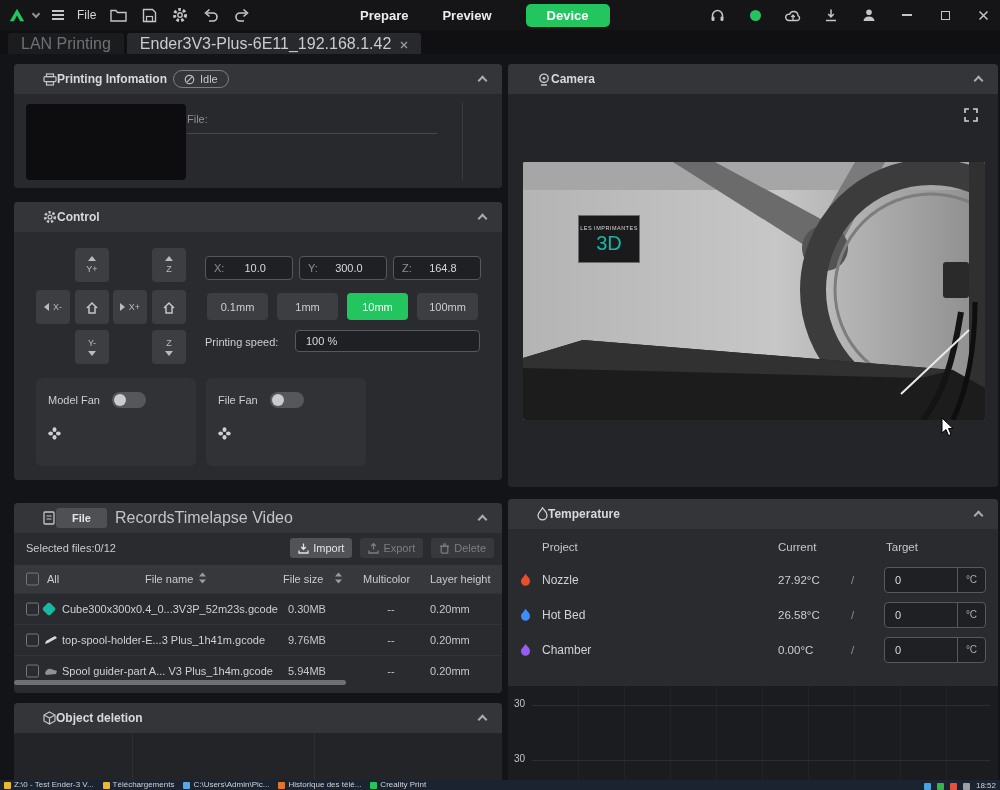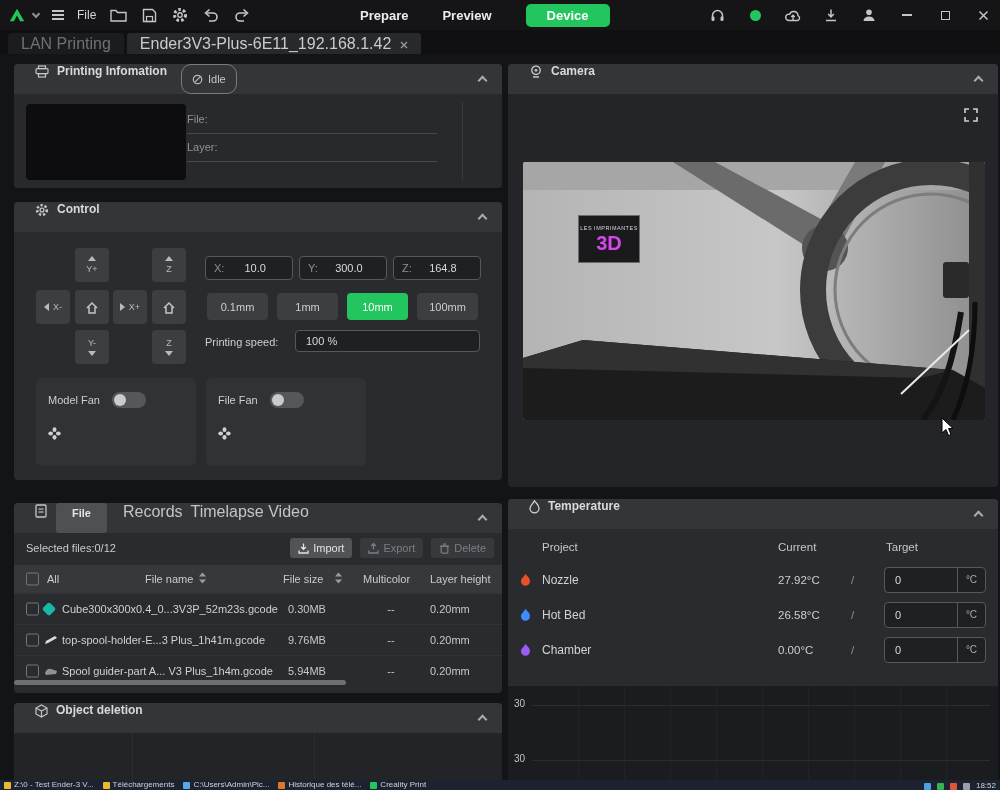--- a/index.html
+++ b/index.html
@@ -21,21 +21,21 @@
   .win-min{width:10px;height:2px;background:#c4c5c8}
   .win-max{width:9px;height:9px;border:1.5px solid #c4c5c8}
 
   
   .doctabs{position:absolute;top:30px;left:0;right:0;height:24px;background:#101013;display:flex;align-items:flex-end;padding-left:8px;gap:3px}
   .dtab{height:21px;display:flex;align-items:center;padding:0 13px;font-size:16px;background:#1b1c1e;color:#6f7175;border-radius:3px 3px 0 0;white-space:nowrap}
   .dtab.active{background:#28292c;color:#c9cbce;gap:9px}
 
   
   .panel{position:absolute;background:#2a2b2e;border-radius:4px;overflow:hidden}
-  .phead{height:30px;background:#333539;display:flex;gap:8px;padding:0 20px;font-size:12px;font-weight:bold;color:#d8d9db;position:relative}
+  .phead{height:30px;background:#333539;display:flex;align-items:center;padding:0 28px;font-size:12px;font-weight:bold;color:#d8d9db;position:relative}
   .pbody{position:absolute;top:30px;left:0;right:0;bottom:0}
   .chev-up{position:absolute;right:16px;top:13px;width:7px;height:7px;border-left:2px solid #a9abae;border-top:2px solid #a9abae;transform:rotate(45deg)}
 
   
   .tri{width:0;height:0;display:inline-block}
   .tri.up{border-left:4px solid transparent;border-right:4px solid transparent;border-bottom:5px solid #b9bbbe}
   .tri.down{border-left:4px solid transparent;border-right:4px solid transparent;border-top:5px solid #b9bbbe}
   .tri.left{border-top:4px solid transparent;border-bottom:4px solid transparent;border-right:5px solid #b9bbbe}
   .tri.right{border-top:4px solid transparent;border-bottom:4px solid transparent;border-left:5px solid #b9bbbe}
 
@@ -90,21 +90,21 @@
   .ticon{position:absolute;left:12px;top:50%;transform:translateY(-50%);display:inline-flex}
   .chart{position:absolute;left:0;right:0;top:156px;bottom:0;background:#1b1c1f;border-top:1px solid #2c2d30}
   .ylab{position:absolute;left:6px;font-size:10px;color:#c3c4c7}
   .gridh{position:absolute;left:24px;right:8px;height:1px;background:#2c2d30}
   .gridv{position:absolute;top:0;bottom:0;width:1px;background:#222327}
 
   
   .camimg{position:absolute;left:15px;top:68px;width:462px;height:258px;overflow:hidden;border-radius:2px}
   .sign{position:absolute;left:55px;top:53px;width:62px;height:48px;background:#1a1a1c;border:1px solid rgba(230,230,230,.4);display:flex;flex-direction:column;align-items:center;justify-content:center;gap:2px}
   .sign-top{font-size:5.5px;letter-spacing:.5px;color:#d8d8d8;white-space:nowrap}
-  .sign-big{font-size:20px;font-weight:bold;color:#d946ef;line-height:20px}
+  .sign-big{font-size:20px;font-weight:normal;color:#14b8a6;line-height:20px}
 
   
   .taskbar{position:absolute;left:0;right:0;bottom:0;height:10px;background:#1c2330;display:flex;align-items:center;gap:9px;padding:0 4px;overflow:hidden}
   .titem{display:flex;align-items:center;gap:3px;font-size:8px;color:#cfd1d4;white-space:nowrap;line-height:10px}
   .tico{width:7px;height:7px;border-radius:1px;flex:none}
   .tb-time{margin-left:auto;font-size:8px;color:#cfd1d4;display:flex;align-items:flex-end;gap:6px}
 </style>
 </head>
 <body>
 
@@ -235,24 +235,20 @@
             <line x1="2.8" y1="9.2" x2="9.2" y2="2.8" stroke="#b9bbbe" stroke-width="1.3"></line>
           </svg>
         <span>Idle</span>
       </span>
       <span class="chev-up"></span>
     </div>
     <div class="pbody" style="background:#28292c">
       <div style="position:absolute;left:12px;top:10px;width:160px;height:76px;background:#0d0d0f;border-radius:4px"></div>
       <div style="position:absolute;left:173px;top:19px;width:250px">
         <div class="flabel">File:</div>
-        <div class="fline"></div>
-      </div>
-      <div style="position:absolute;left:173px;top:47px;width:250px">
-        <div class="flabel">Layer:</div>
         <div class="fline"></div>
       </div>
       <div style="position:absolute;left:448px;top:8px;bottom:8px;width:1px;background:#3a3b3f"></div>
     </div>
   </div>
 
   <div class="panel" style="left:14px;top:202px;width:488px;height:278px">
     <div class="phead">
       <span class="ic" style="width:15px;height:15px">
         <svg width="14" height="14" viewBox="0 0 16 16">

